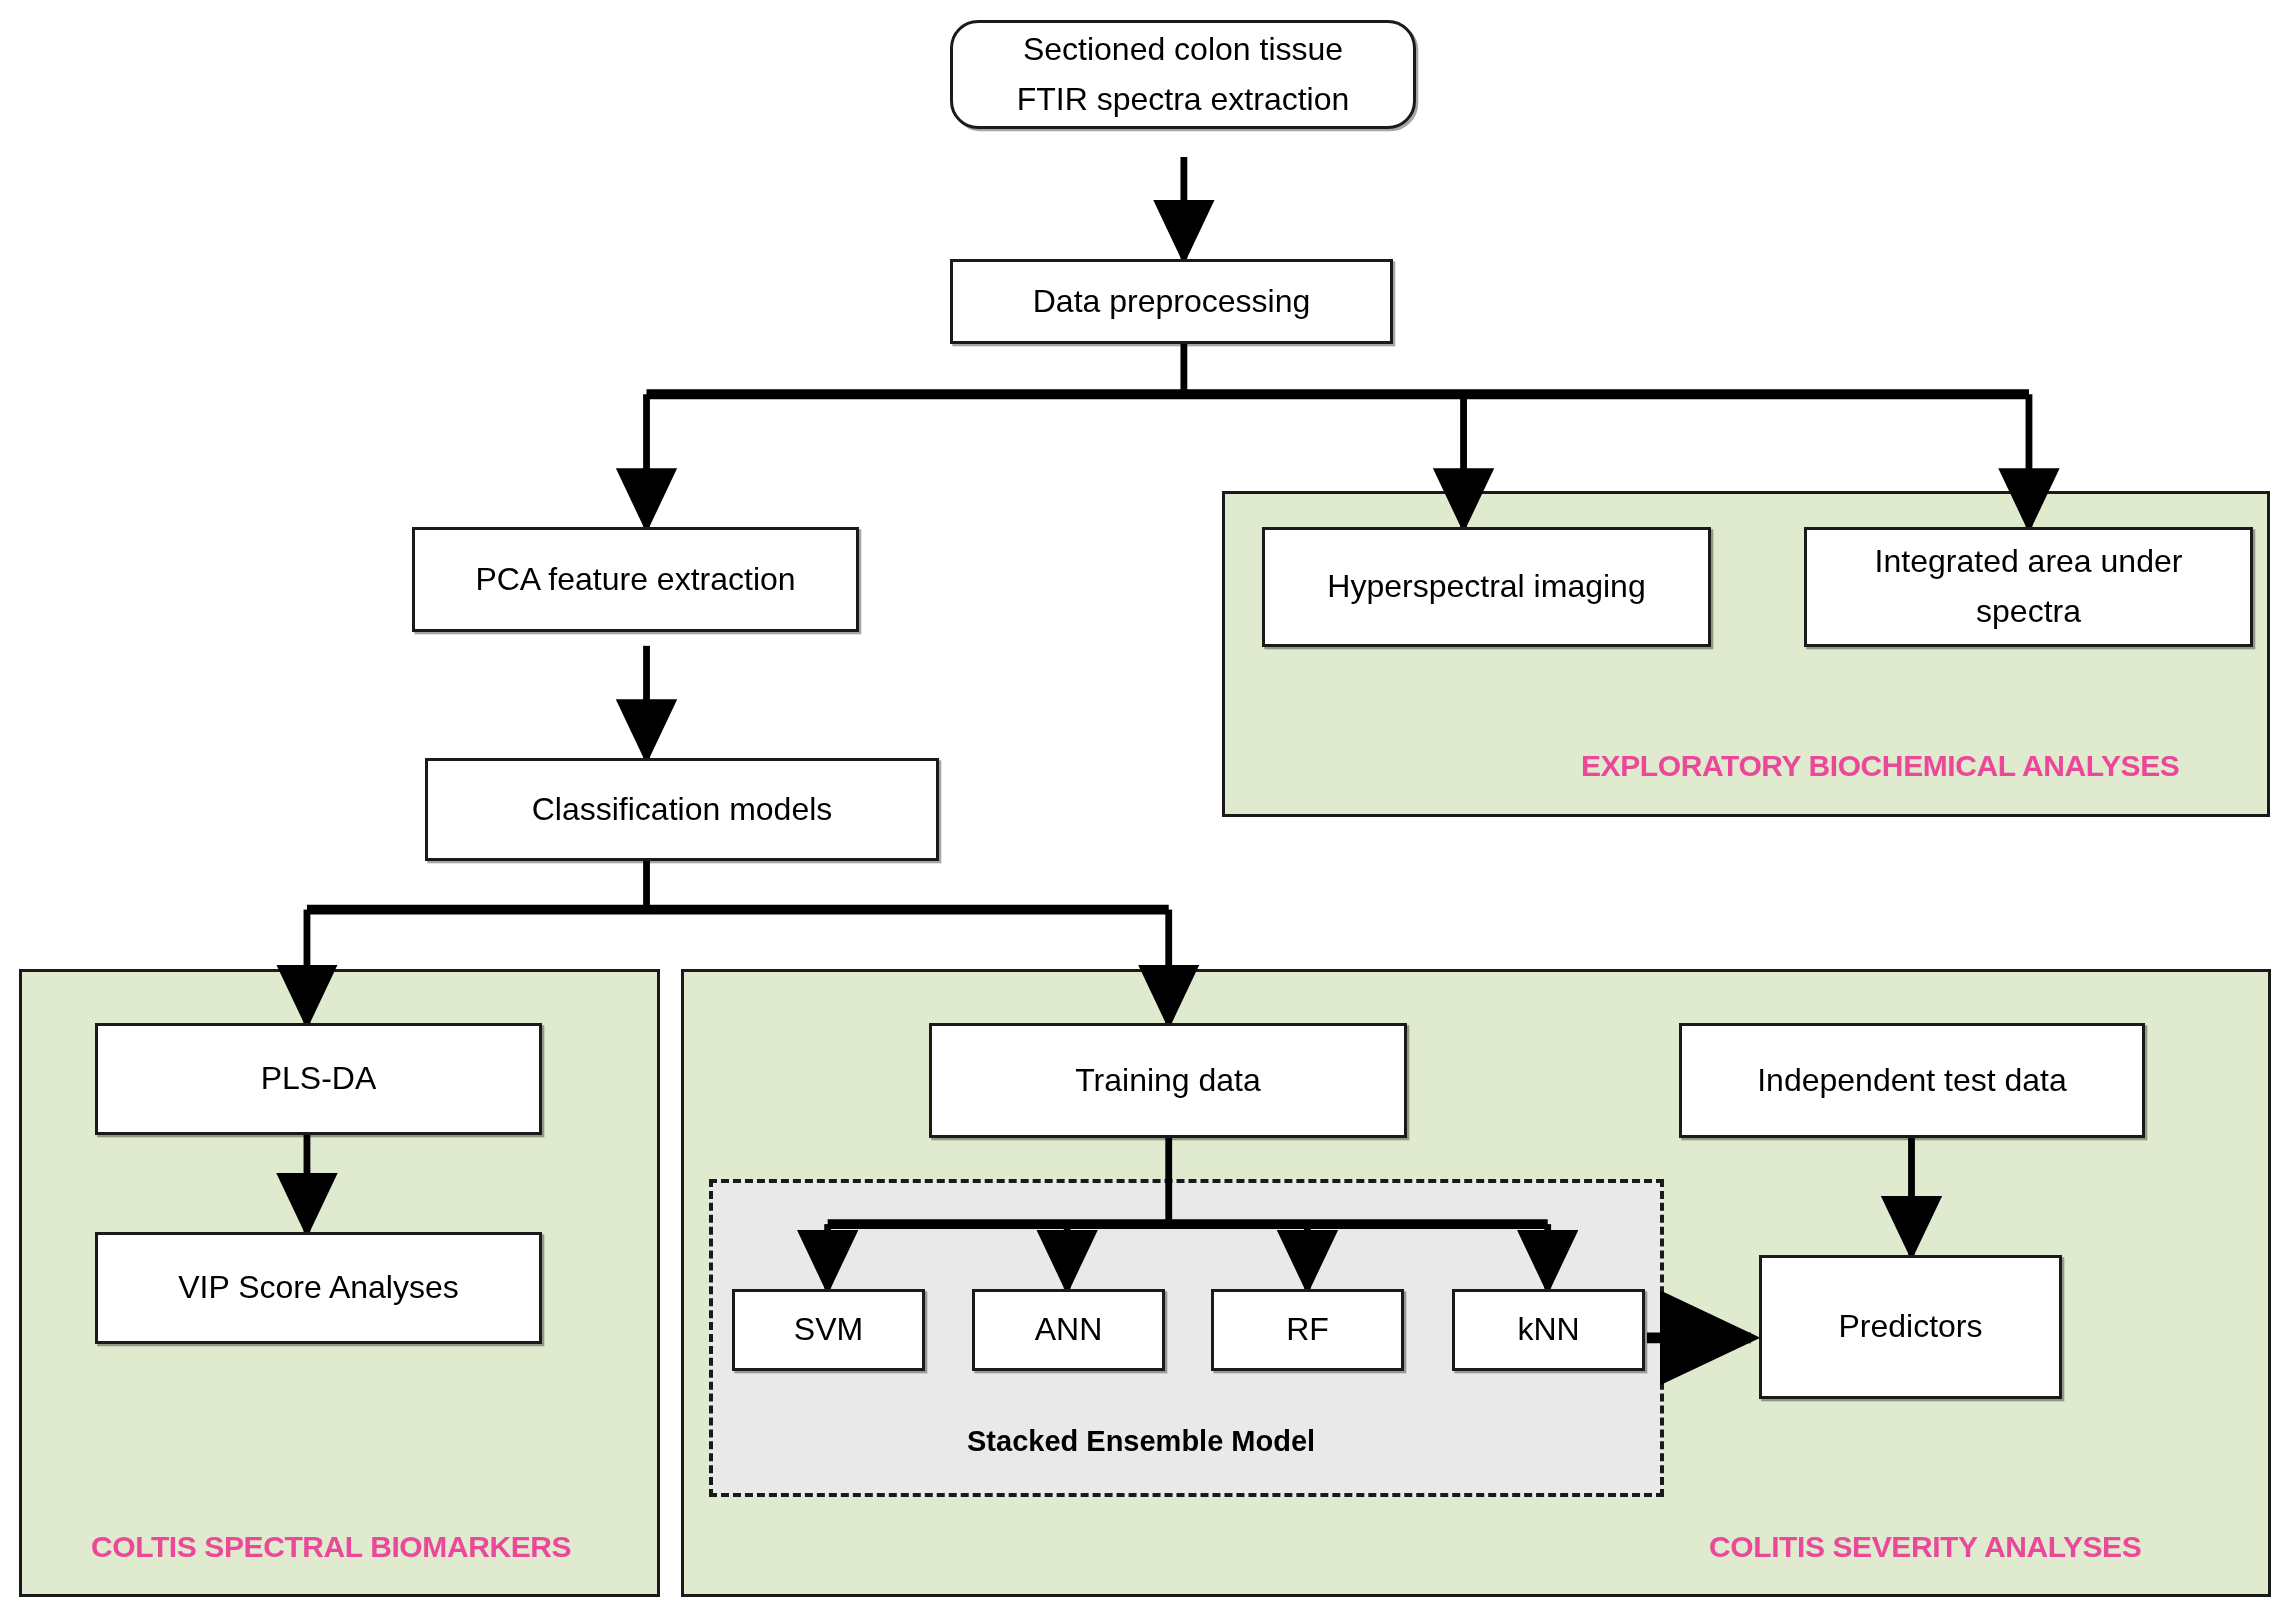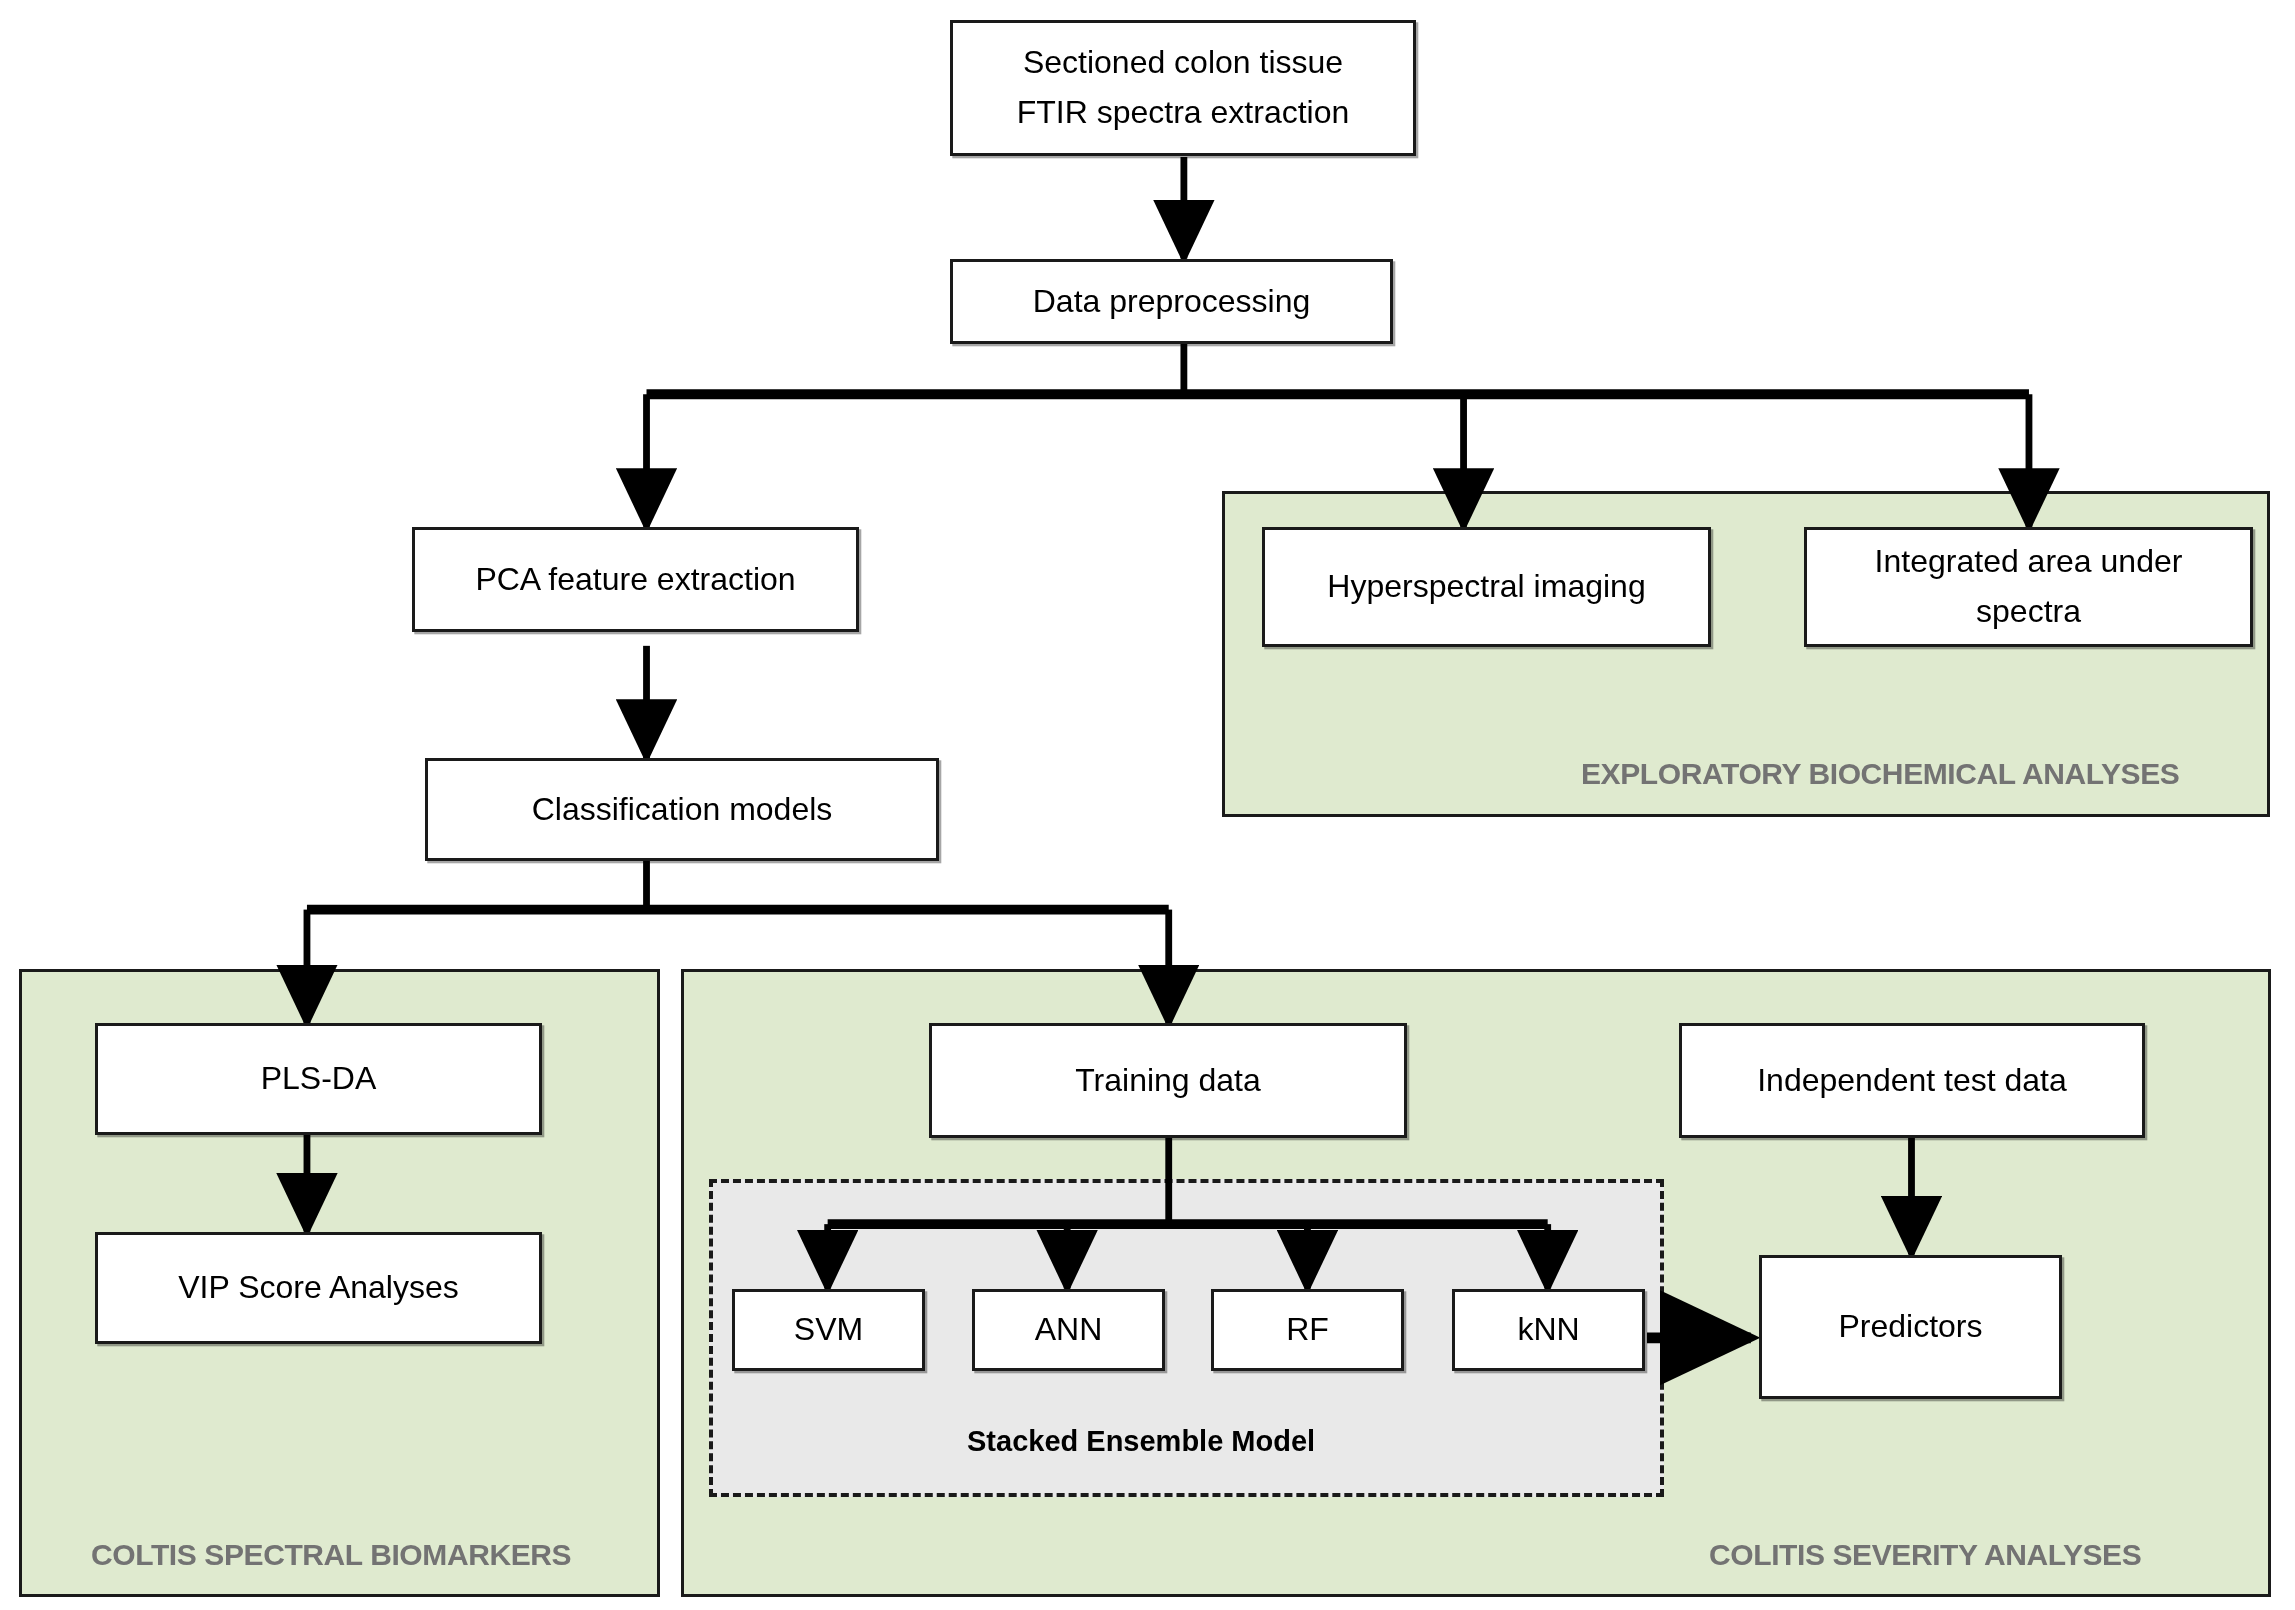--- a/index.html
+++ b/index.html
@@ -19,24 +19,23 @@
   .panel {
     position: absolute;
     background: #dfeacf;
     border: 3.8px solid #1a1a1a;
     box-sizing: border-box;
   }
   .panel-label {
     position: absolute;
     font-weight: bold;
     font-size: 30px;
-    color: #737373;
+    color: #ec4899;
     letter-spacing: -0.4px;
     white-space: nowrap;
-    margin-top: 8px;
   }
   
   .dashed-panel {
     position: absolute;
     background: #e9e9e9;
     border: 4.5px dashed #1a1a1a;
     box-sizing: border-box;
   }
   .dashed-label {
     position: absolute;
@@ -129,21 +128,21 @@
       <path d="M1408,1615 L1408,1700"></path>
       <path d="M1725,1615 L1725,1700"></path>
       <path d="M2042,1615 L2042,1700"></path>
     </g>
 
     <g stroke="#000000" stroke-width="14" fill="none" marker-end="url(#ah)">
       <path d="M2173,1765 L2310,1765"></path>
     </g>
   </svg>
 
-  <div class="node" style="left:950px; top:20px; width:466px; height:136px;">
+  <div class="node" style="left:950px; top:20px; width:466px; height:109px;border-radius:28px;">
     <span>
       <span>Sectioned colon tissue</span>
       <span>FTIR spectra extraction</span>
     </span>
   </div>
 
   <div class="node" style="left:950px; top:259px; width:443px; height:85px;">
     <span>Data preprocessing</span>
   </div>
 

